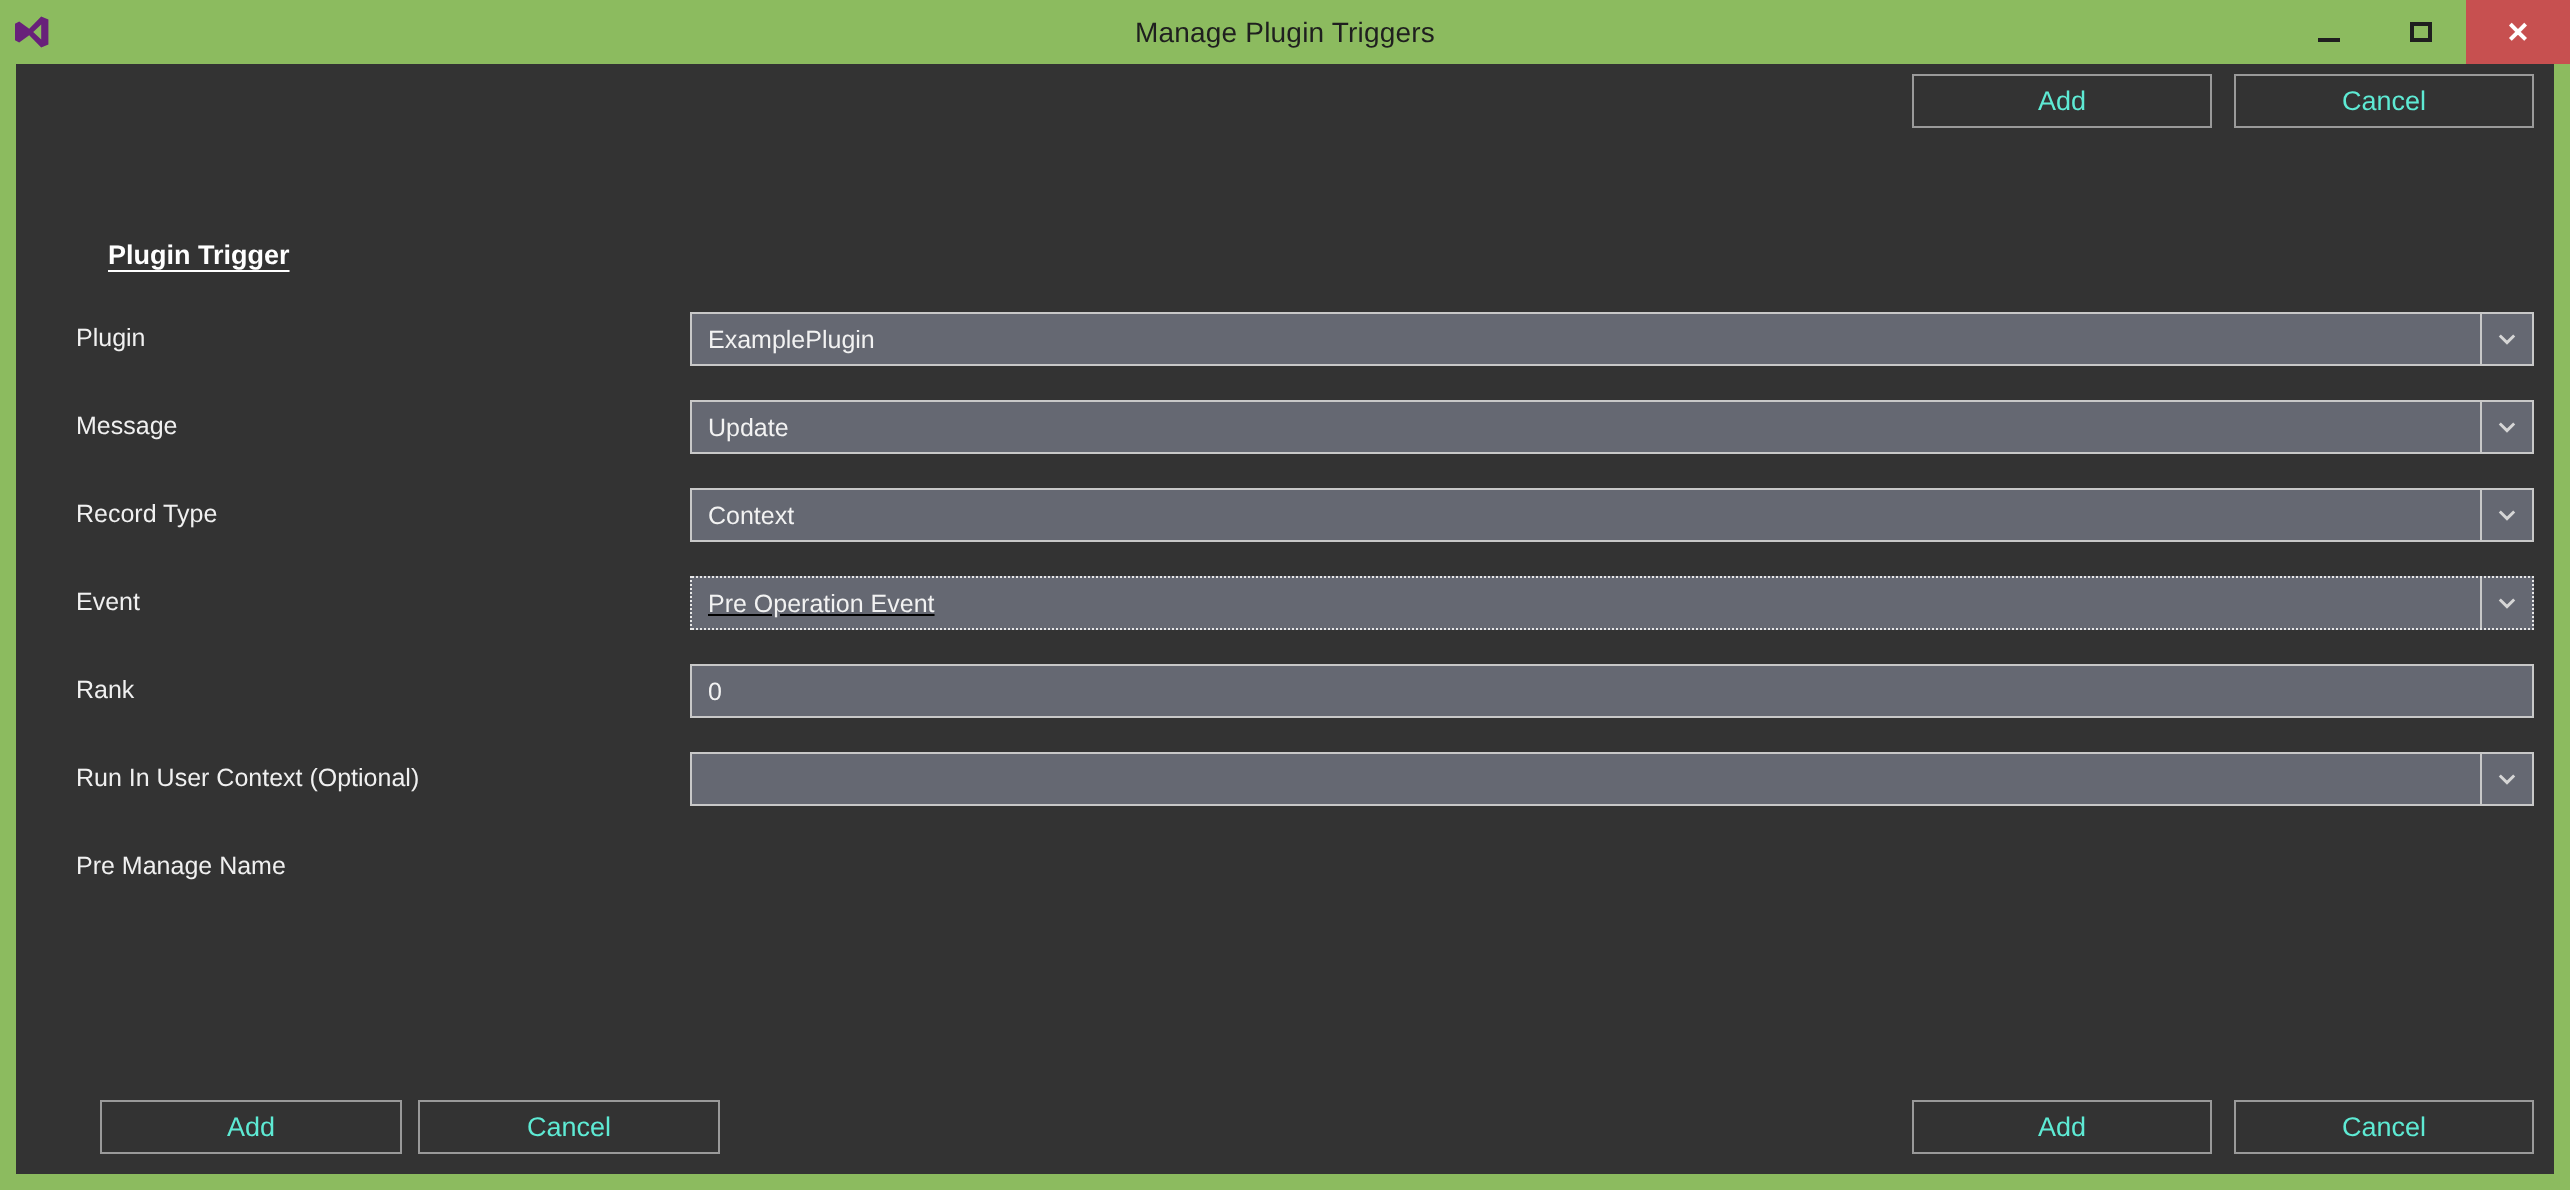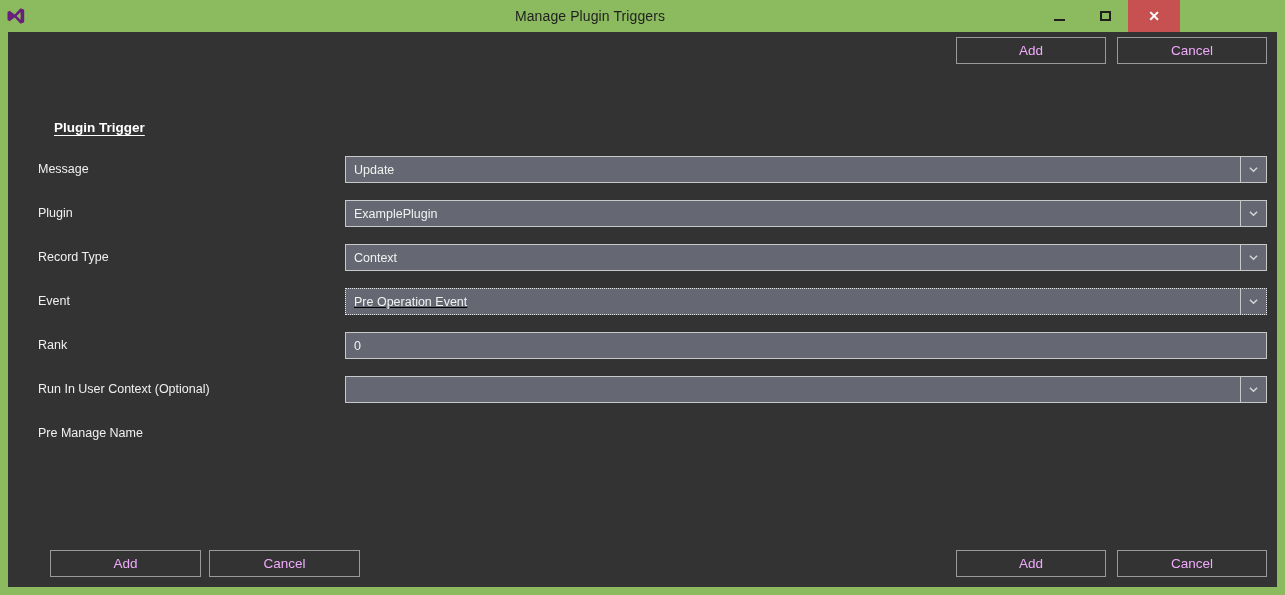--- a/index.html
+++ b/index.html
@@ -22,21 +22,21 @@
     height: 595px;
     background: #8cbb5f;     
     box-sizing: border-box;
     padding: 0 8px 8px 8px;
   }
 
   
   .titlebar {
     position: relative;
     height: 32px;
-    width: 1180px;
+    width: 1285px;
     margin-left: -8px;
     background: #8cbb5f;
     display: flex;
     align-items: center;
   }
   .app-logo {
     width: 32px;
     height: 32px;
     display: flex;
     align-items: center;
@@ -101,21 +101,21 @@
   .top-actions {
     position: absolute;
     top: 5px;
     right: 10px;
     display: flex;
     gap: 11px;
   }
   .btn {
     background: #333333;
     border: 1px solid #9a9a9a;
-    color: #f0abfc;
+    color: #5eead4;
     font-size: 13.5px;
     font-family: "Liberation Sans", sans-serif;
     height: 27px;
     width: 150px;
     display: flex;
     align-items: center;
     justify-content: center;
     box-sizing: border-box;
     cursor: default;
     padding: 0;
@@ -274,44 +274,44 @@
     <div class="top-actions">
       <button class="btn">Add</button>
       <button class="btn">Cancel</button>
     </div>
 
     <div class="section-title">Plugin Trigger</div>
 
     <div class="form">
 
       <div class="row">
+        <div class="row-label">Plugin</div>
+        <div class="field combo">
+          <div class="field-value">ExamplePlugin</div>
+          <div class="combo-arrow">
+            <svg class="chev" viewBox="0 0 10 10" aria-hidden="true">
+                <path d="M1 3 L5 7 L9 3" stroke="#d6d6d6" stroke-width="1.6" fill="none"></path>
+              </svg>
+          </div>
+        </div>
+      </div>
+
+      <div class="row">
         <div class="row-label">Message</div>
         <div class="field combo">
           <div class="field-value">Update</div>
           <div class="combo-arrow">
             <svg class="chev" viewBox="0 0 10 10" aria-hidden="true">
                 <path d="M1 3 L5 7 L9 3" stroke="#d6d6d6" stroke-width="1.6" fill="none"></path>
               </svg>
           </div>
         </div>
       </div>
 
       <div class="row">
-        <div class="row-label">Plugin</div>
-        <div class="field combo">
-          <div class="field-value">ExamplePlugin</div>
-          <div class="combo-arrow">
-            <svg class="chev" viewBox="0 0 10 10" aria-hidden="true">
-                <path d="M1 3 L5 7 L9 3" stroke="#d6d6d6" stroke-width="1.6" fill="none"></path>
-              </svg>
-          </div>
-        </div>
-      </div>
-
-      <div class="row">
         <div class="row-label">Record Type</div>
         <div class="field combo">
           <div class="field-value">Context</div>
           <div class="combo-arrow">
             <svg class="chev" viewBox="0 0 10 10" aria-hidden="true">
                 <path d="M1 3 L5 7 L9 3" stroke="#d6d6d6" stroke-width="1.6" fill="none"></path>
               </svg>
           </div>
         </div>
       </div>

